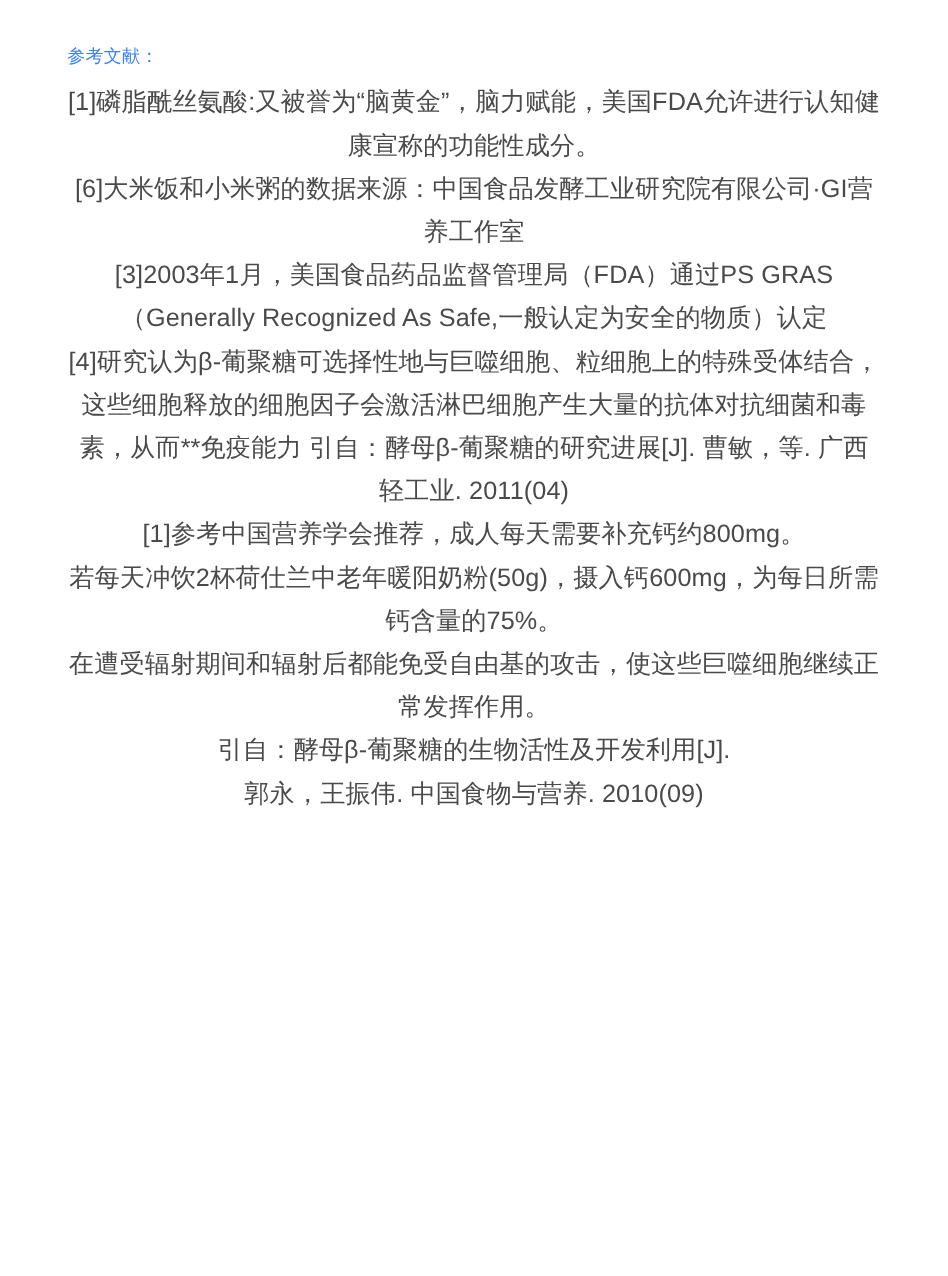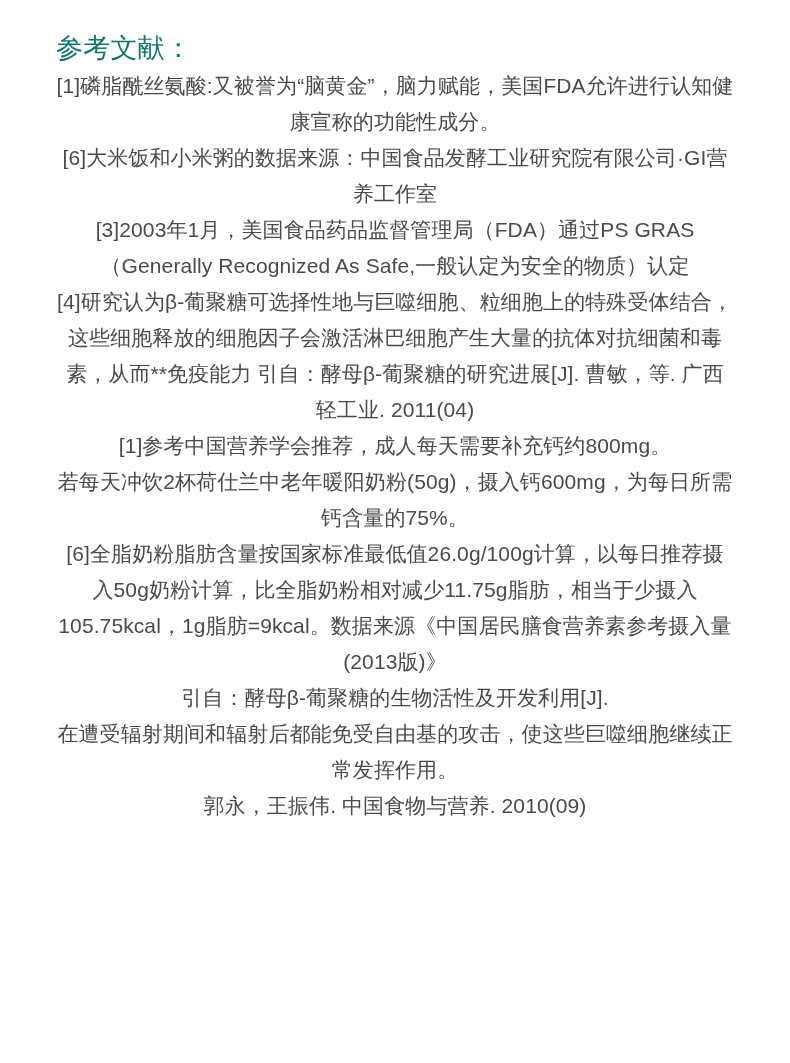--- a/index.html
+++ b/index.html
@@ -15,23 +15,23 @@
     -webkit-font-smoothing: antialiased;
   }
   .page {
     box-sizing: border-box;
     width: 790px;
     height: 1063px;
     padding: 30px 56px 0 56px;
     background: #ffffff;
   }
   .ref-title {
-    font-size: 27px;
+    font-size: 15px;
     line-height: 36px;
-    color: #0f766e;
+    color: #3b82f6;
     margin-bottom: 2px;
     letter-spacing: 0.2px;
   }
   .ref-list {
     margin: 0;
     padding: 0;
     list-style: none;
   }
   .ref-item {
     font-size: 21px;
@@ -67,25 +67,22 @@
 
     <div class="ref-item">
       <span class="para">[4]研究认为β-葡聚糖可选择性地与巨噬细胞、粒细胞上的特殊受体结合，这些细胞释放的细胞因子会激活淋巴细胞产生大量的抗体对抗细菌和毒素，从而**免疫能力 引自：酵母β-葡聚糖的研究进展[J]. 曹敏，等. 广西轻工业. 2011(04)</span>
     </div>
 
     <div class="ref-item">
       <span class="para">[1]参考中国营养学会推荐，成人每天需要补充钙约800mg。</span>
       <span class="para">若每天冲饮2杯荷仕兰中老年暖阳奶粉(50g)，摄入钙600mg，为每日所需钙含量的75%。</span>
     </div>
 
-    <div class="ref-item">
-      <span class="para">[6]全脂奶粉脂肪含量按国家标准最低值26.0g/100g计算，以每日推荐摄入50g奶粉计算，比全脂奶粉相对减少11.75g脂肪，相当于少摄入105.75kcal，1g脂肪=9kcal。数据来源《中国居民膳食营养素参考摄入量(2013版)》</span>
-    </div>
 
 
     <div class="ref-item">
+      <span class="para">在遭受辐射期间和辐射后都能免受自由基的攻击，使这些巨噬细胞继续正常发挥作用。</span>
       <span class="para">引自：酵母β-葡聚糖的生物活性及开发利用[J].</span>
-      <span class="para">在遭受辐射期间和辐射后都能免受自由基的攻击，使这些巨噬细胞继续正常发挥作用。</span>
       <span class="para">郭永，王振伟. 中国食物与营养. 2010(09)</span>
     </div>
 
   </div>
 </div>
 
 </body></html>

